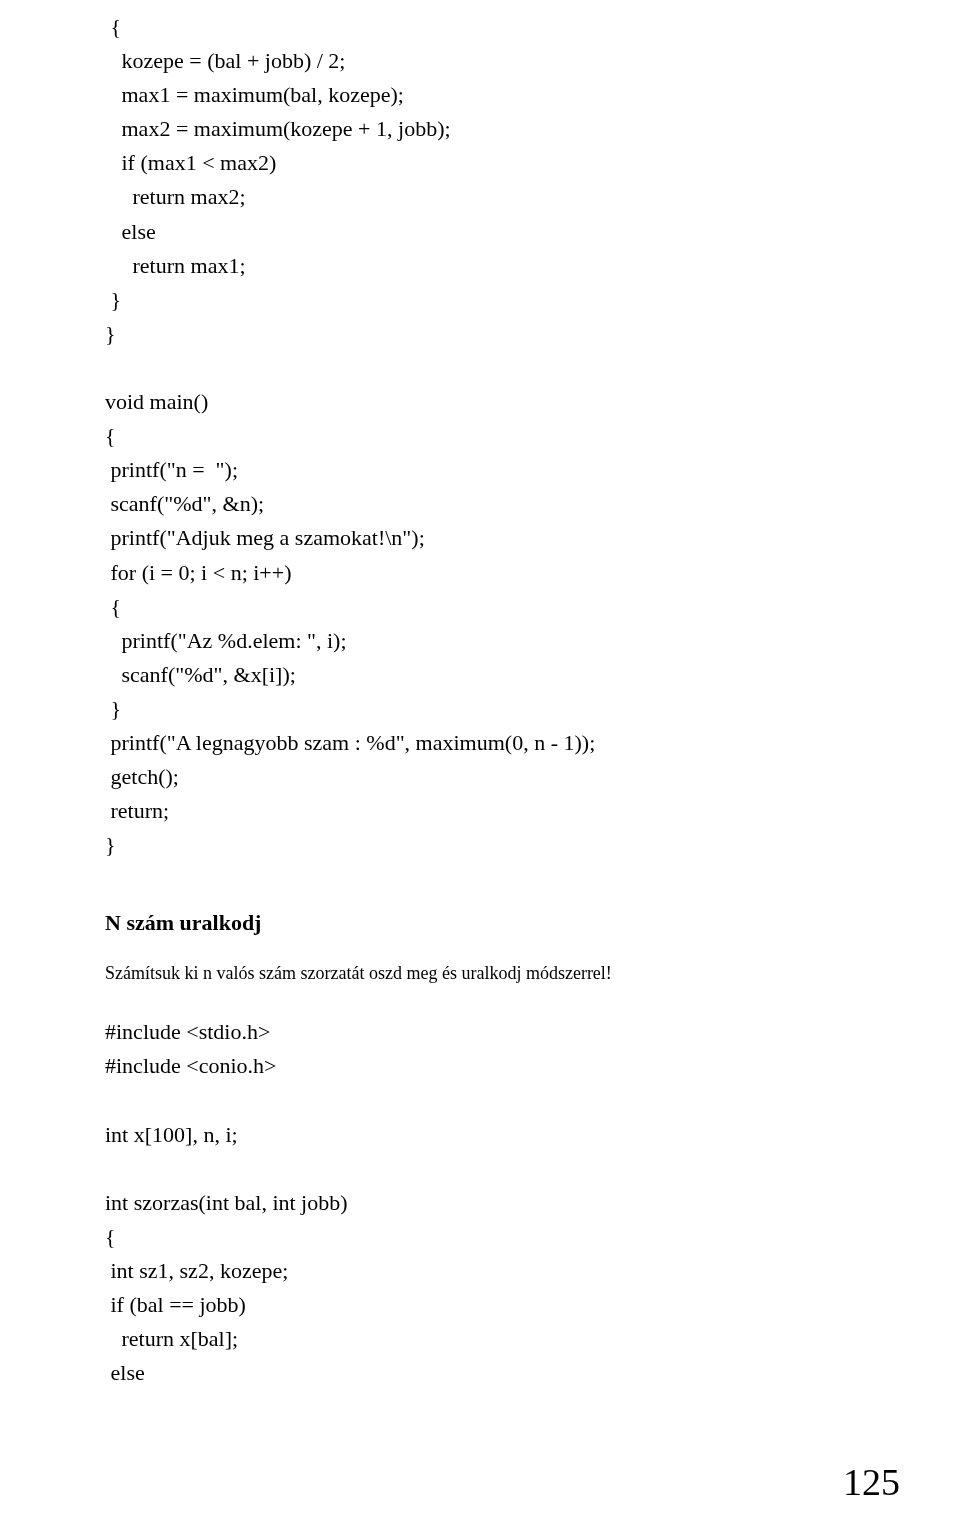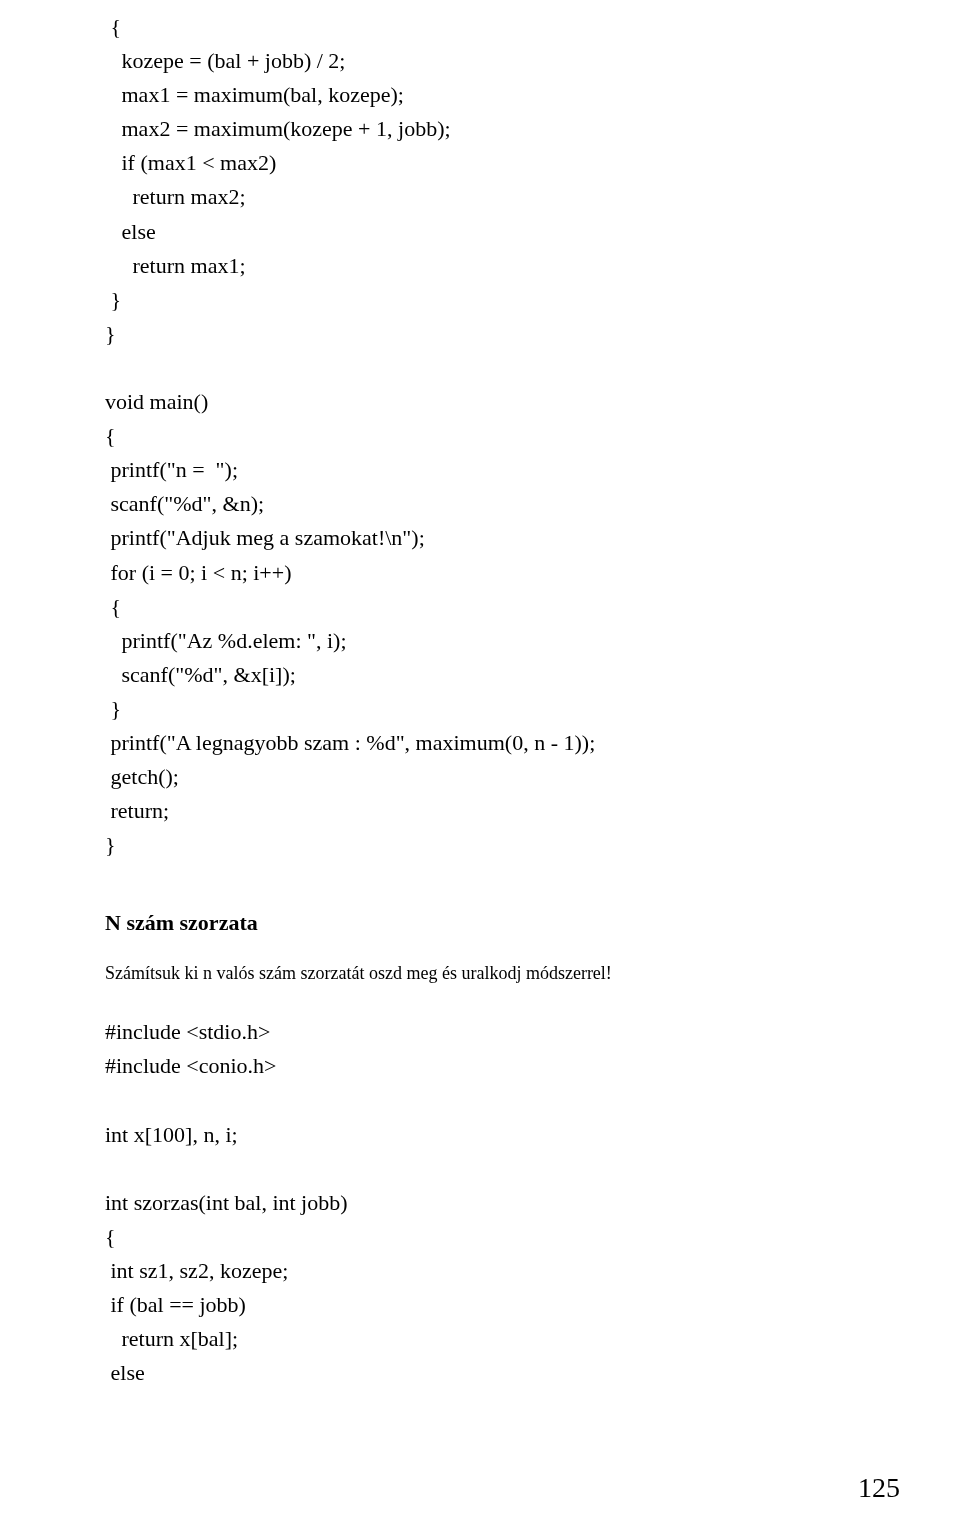--- a/index.html
+++ b/index.html
@@ -33,21 +33,21 @@
   p.para {
     font-family: "Times New Roman", Times, serif;
     font-size: 18px;
     line-height: 1.5;
     margin: 0 0 28px 0;
   }
   .page-number {
     position: absolute;
     bottom: 30px;
     right: 60px;
-    font-size: 28px;
+    font-size: 38px;
     font-family: "Times New Roman", Times, serif;
     text-align: right;
   }
 </style>
 </head>
 <body>
 
 <div class="page">
 
   <pre class="code"> {
@@ -69,21 +69,21 @@
  for (i = 0; i &lt; n; i++)
  {
    printf("Az %d.elem: ", i);
    scanf("%d", &amp;x[i]);
  }
  printf("A legnagyobb szam : %d", maximum(0, n - 1));
  getch();
  return;
 }</pre>
 
-  <h2 class="section">N szám szorzata</h2>
+  <h2 class="section">N szám uralkodj</h2>
 
   <p class="para">Számítsuk ki n valós szám szorzatát oszd meg és uralkodj módszerrel!</p>
 
   <pre class="code">#include &lt;stdio.h&gt;
 #include &lt;conio.h&gt;
 
 int x[100], n, i;
 
 int szorzas(int bal, int jobb)
 {

